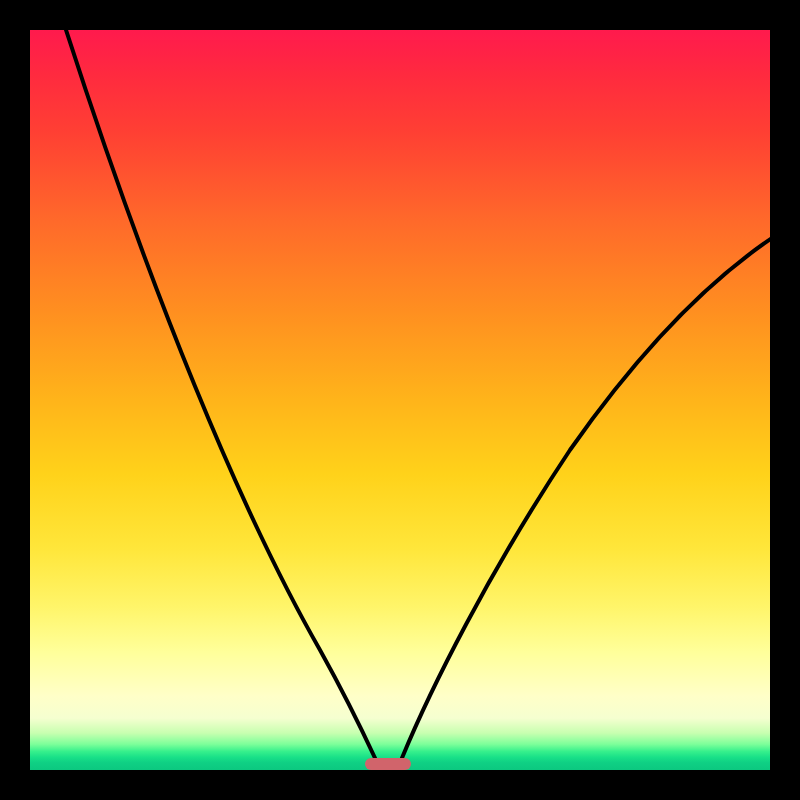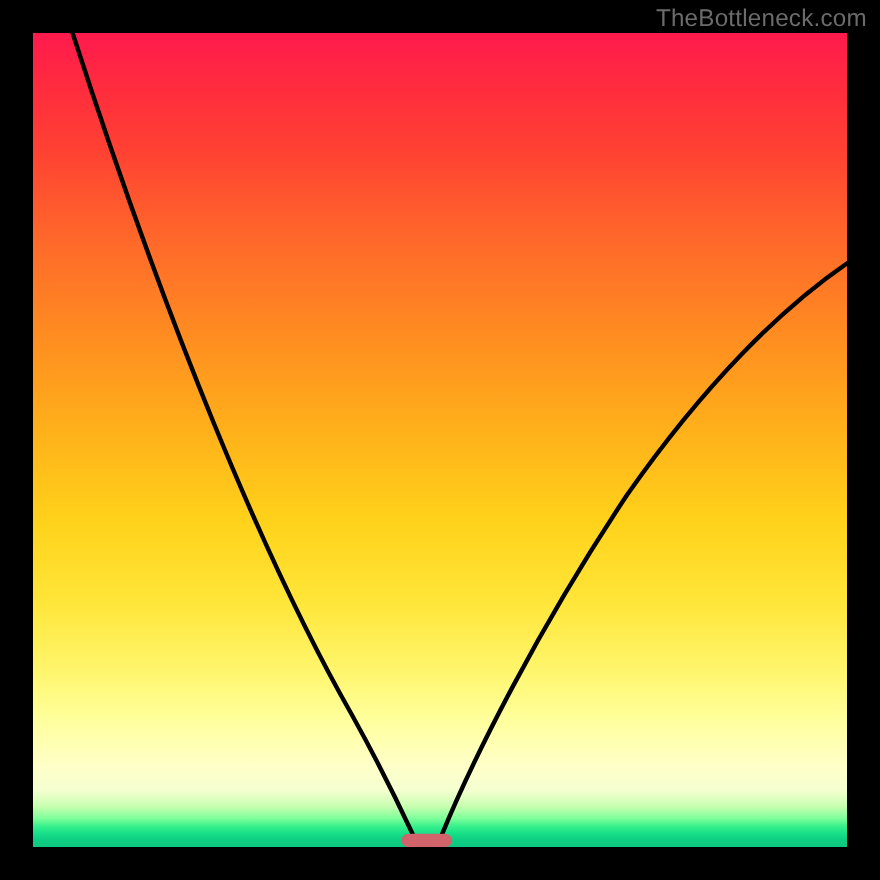--- a/index.html
+++ b/index.html
@@ -83,14 +83,13 @@
                C 315 665, 332 700, 345 728" fill="none" stroke="#000" stroke-width="4" stroke-linecap="round"></path>
 
       <path d="M 372 728
                C 400 660, 460 540, 540 420
                C 610 320, 680 250, 742 208" fill="none" stroke="#000" stroke-width="4" stroke-linecap="round"></path>
     </svg>
 
     <div class="marker" style="left:335px; bottom:0px; width:46px; height:12px;"></div>
   </div>
 
-  <div class="watermark">TheBottleneck.com</div>
 </div>
 
 </body></html>

